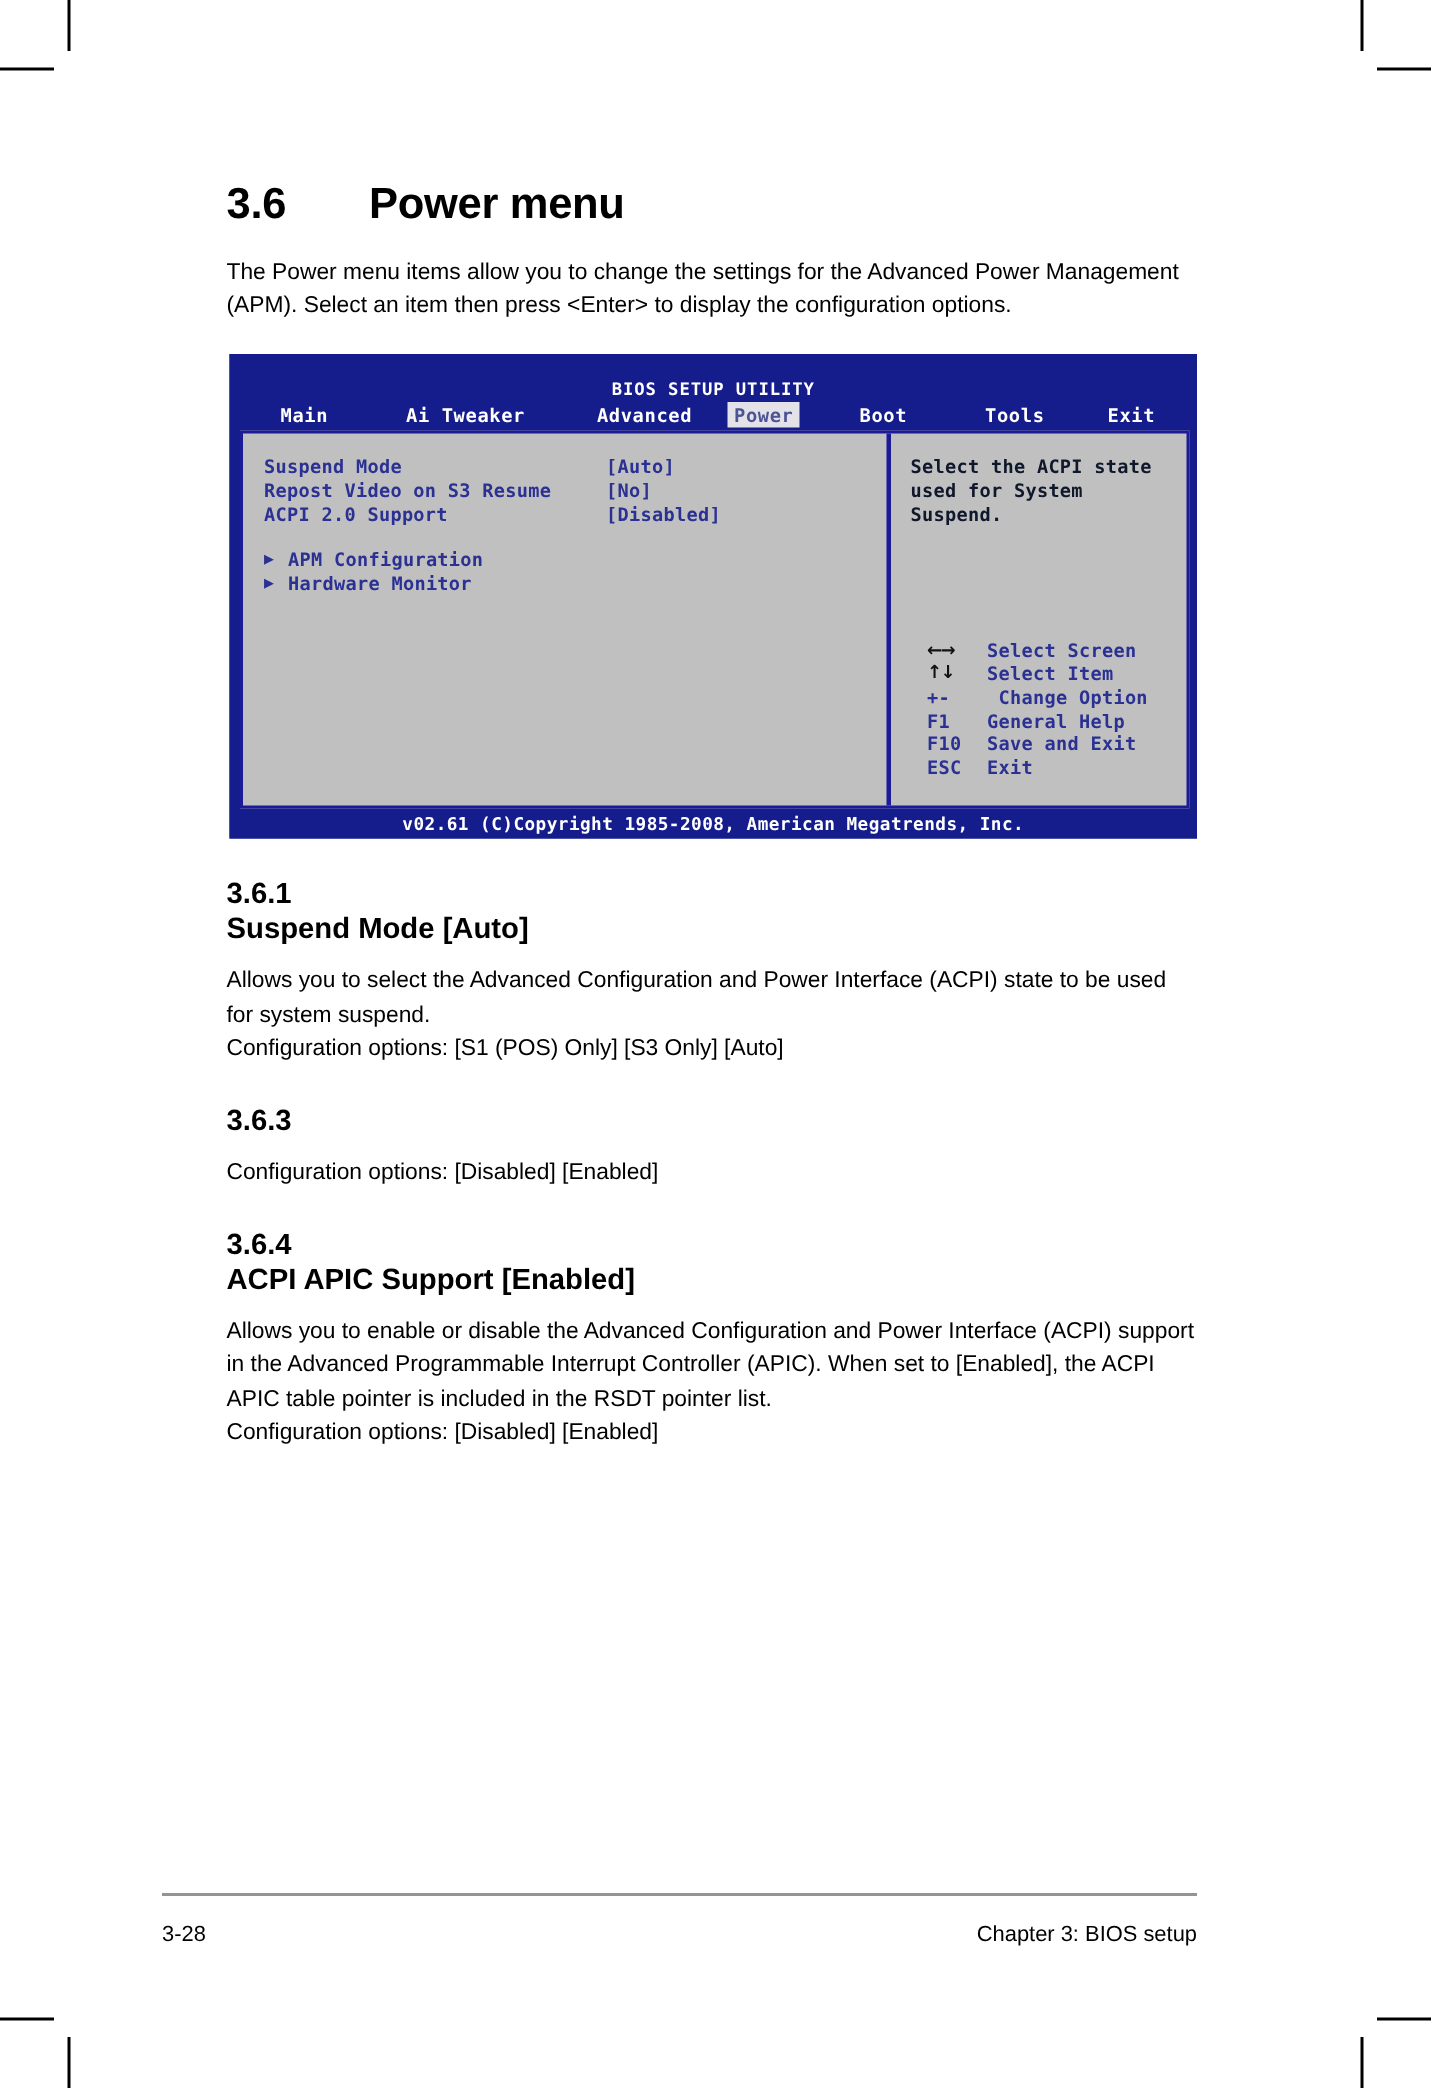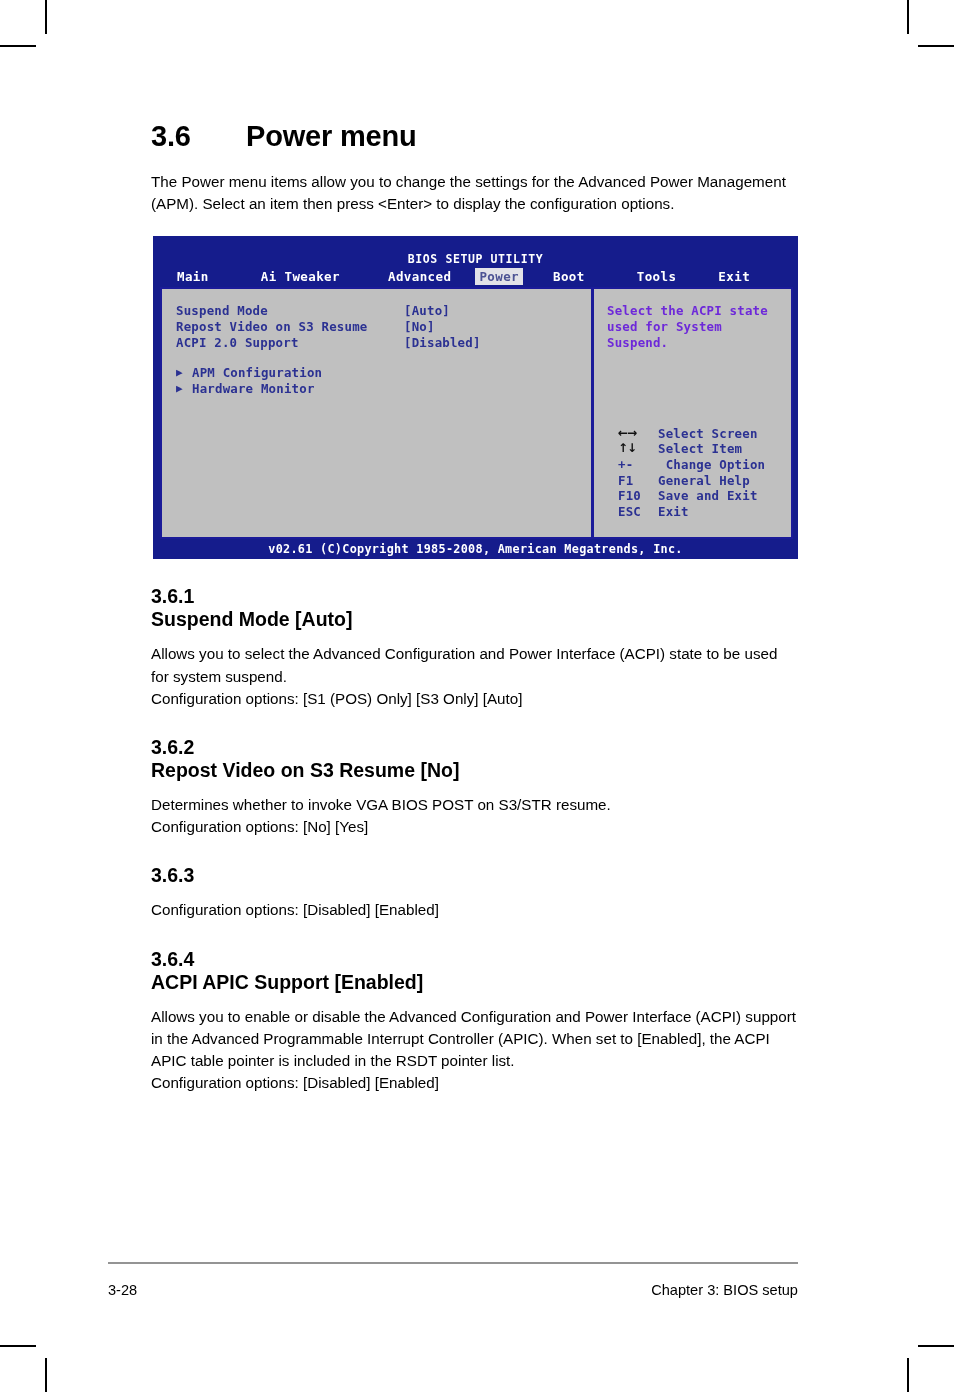--- a/index.html
+++ b/index.html
@@ -95,28 +95,28 @@
     line-height: 12px;
   }
   .bios-tabs {
     display: flex;
     align-items: center;
     height: 19px;
     color: #ffffff;
     font-size: 12.5px;
     font-weight: bold;
     letter-spacing: 0.4px;
-    padding-left: 19px;
+    padding-left: 29px;
     box-sizing: border-box;
   }
   .bios-tab { padding: 1px 4px; white-space: pre; }
   .bios-tab.t-main     { margin-right: 44px; }
   .bios-tab.t-tweaker  { margin-right: 40px; }
   .bios-tab.t-advanced { margin-right: 20px; }
-  .bios-tab.t-power    { background: #e2e2e8; color: #4d5394; margin-right: 26px; }
+  .bios-tab.t-power    { background: #e2e2e8; color: #4d5394; margin-right: 36px; }
   .bios-tab.t-boot     { margin-right: 44px; }
   .bios-tab.t-tools    { margin-right: 34px; }
 
   .bios-body {
     position: relative;
     display: flex;
     height: 252px;
     margin: 1px 4px 0 6px;
     border: 2px solid #1b1b99;
     background: #c0c0c0;
@@ -160,21 +160,21 @@
   .bios-sub .tri {
     width: 16px;
     flex: none;
     font-size: 11px;
     line-height: 15.6px;
     color: #2b3192;
   }
   .bios-gap { height: 15px; }
 
   .help-text {
-    color: #6d28d9;
+    color: #0f172a;
     font-size: 12.4px;
     font-weight: bold;
     letter-spacing: 0.2px;
     line-height: 15.6px;
     white-space: pre;
   }
 
   .legend {
     position: absolute;
     left: 24px;
@@ -332,28 +332,20 @@
 
     <div class="sect">
       <h2 class="h2">
         <span class="num">3.6.1</span>
         <span>Suspend Mode [Auto]</span>
       </h2>
       <p class="para sect-body">Allows you to select the Advanced Configuration and Power Interface (ACPI) state to be used for system suspend.</p>
       <p class="para">Configuration options: [S1 (POS) Only] [S3 Only] [Auto]</p>
     </div>
 
-    <div class="sect">
-      <h2 class="h2">
-        <span class="num">3.6.2</span>
-        <span>Repost Video on S3 Resume [No]</span>
-      </h2>
-      <p class="para sect-body">Determines whether to invoke VGA BIOS POST on S3/STR resume.</p>
-      <p class="para">Configuration options: [No] [Yes]</p>
-    </div>
 
     <div class="sect">
       <h2 class="h2">
         <span class="num">3.6.3</span>
       </h2>
       <p class="para">Configuration options: [Disabled] [Enabled]</p>
     </div>
 
     <div class="sect">
       <h2 class="h2">

